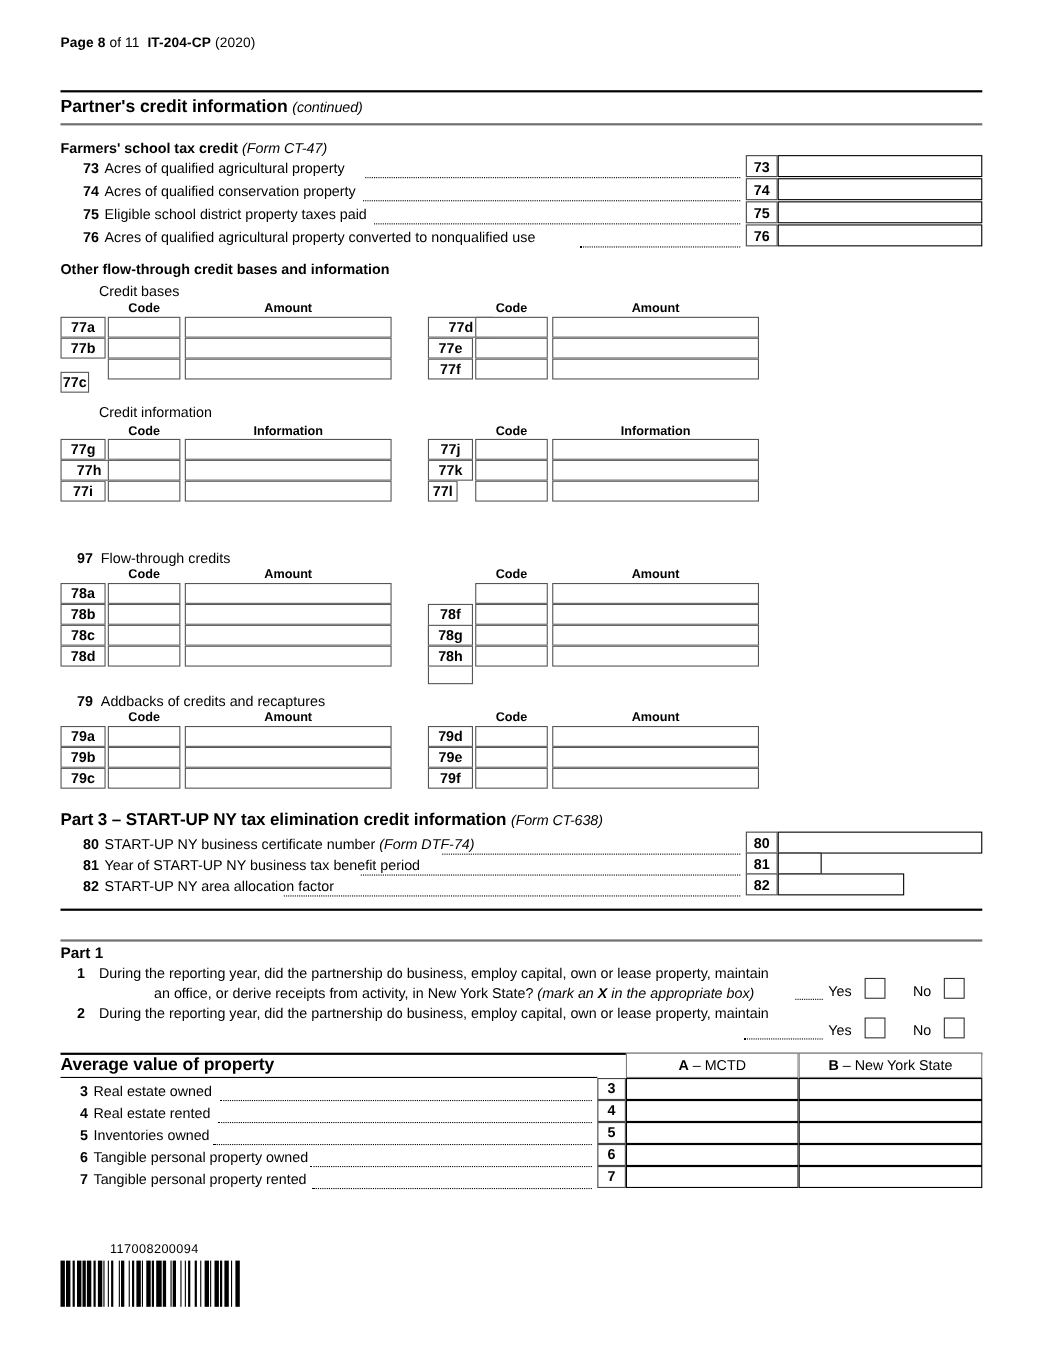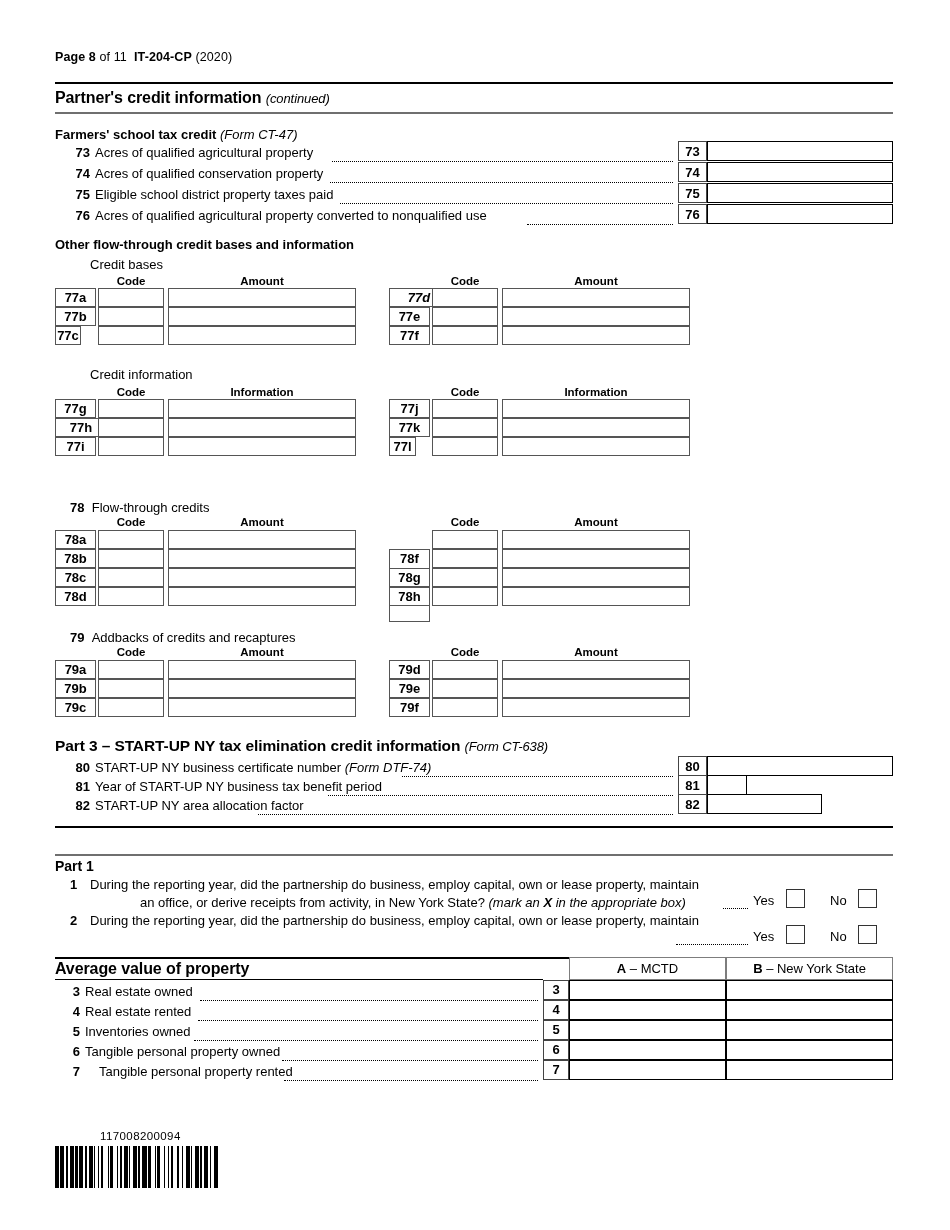--- a/index.html
+++ b/index.html
@@ -7,21 +7,21 @@
     width:950px;height:1230px;
     background:#ffffff;
     font-family:"Liberation Sans", sans-serif;
     color:#000000;
     position:relative;
     overflow:hidden;
   }
   .page{position:absolute;left:0;top:0;width:950px;height:1230px;}
 
   
-  .pagehead{position:absolute;left:55px;top:50px;font-size:12.5px;letter-spacing:.1px;}
+  .pagehead{position:absolute;left:55px;top:32px;font-size:12.5px;letter-spacing:.1px;}
   .pagehead b{font-weight:bold;}
 
   .rule-thick{position:absolute;left:55px;width:838px;height:2px;background:#000;}
   .rule-med{position:absolute;left:55px;width:838px;height:1.5px;background:#6f6f6f;}
 
   .sect-title{position:absolute;left:55px;font-size:16px;font-weight:bold;letter-spacing:-.1px;}
   .sect-title i{font-weight:normal;font-style:italic;font-size:13px;}
 
   .bold-sub{position:absolute;left:55px;font-size:13px;font-weight:bold;}
   .bold-sub i{font-weight:normal;font-style:italic;}
@@ -117,27 +117,27 @@
   <div class="colhdr" style="left:432px;top:275px;width:66px;">Code</div>
   <div class="colhdr" style="left:502px;top:275px;width:188px;">Amount</div>
 
   <div class="tbl">
     <div class="lblcell" style="left:55px;top:288px;width:41px;height:19px;line-height:17px;">77a</div>
     <div class="codecell" style="left:98px;top:288px;width:66px;height:19px;"></div>
     <div class="amtcell" style="left:168px;top:288px;width:188px;height:19px;"></div>
     <div class="lblcell" style="left:55px;top:307px;width:41px;height:19px;line-height:17px;">77b</div>
     <div class="codecell" style="left:98px;top:307px;width:66px;height:19px;"></div>
     <div class="amtcell" style="left:168px;top:307px;width:188px;height:19px;"></div>
-    <div class="lblcell" style="left:55px;top:326px;width:26px;height:19px;line-height:17px;">77c</div>
+    <div class="lblcell" style="left:55px;top:338px;width:26px;height:19px;line-height:17px;">77c</div>
     <div class="codecell" style="left:98px;top:326px;width:66px;height:19px;"></div>
     <div class="amtcell" style="left:168px;top:326px;width:188px;height:19px;"></div>
   </div>
 
   <div class="tbl">
-    <div class="lblcell" style="left:389px;top:288px;width:60px;height:19px;line-height:17px;font-style:italic;">77d</div>
+    <div class="lblcell" style="left:389px;top:288px;width:60px;height:19px;line-height:17px;">77d</div>
     <div class="codecell" style="left:432px;top:288px;width:66px;height:19px;"></div>
     <div class="amtcell" style="left:502px;top:288px;width:188px;height:19px;"></div>
     <div class="lblcell" style="left:389px;top:307px;width:41px;height:19px;line-height:17px;">77e</div>
     <div class="codecell" style="left:432px;top:307px;width:66px;height:19px;"></div>
     <div class="amtcell" style="left:502px;top:307px;width:188px;height:19px;"></div>
     <div class="lblcell" style="left:389px;top:326px;width:41px;height:19px;line-height:17px;">77f</div>
     <div class="codecell" style="left:432px;top:326px;width:66px;height:19px;"></div>
     <div class="amtcell" style="left:502px;top:326px;width:188px;height:19px;"></div>
   </div>
 
@@ -166,21 +166,21 @@
     <div class="lblcell" style="left:389px;top:418px;width:41px;height:19px;line-height:17px;">77k</div>
     <div class="codecell" style="left:432px;top:418px;width:66px;height:19px;"></div>
     <div class="amtcell" style="left:502px;top:418px;width:188px;height:19px;"></div>
     <div class="lblcell" style="left:389px;top:437px;width:27px;height:19px;line-height:17px;">77l</div>
     <div class="codecell" style="left:432px;top:437px;width:66px;height:19px;"></div>
     <div class="amtcell" style="left:502px;top:437px;width:188px;height:19px;"></div>
   </div>
 
 
   <div style="position:absolute;left:70px;top:500px;font-size:13px;">
-    <b>78</b>&nbsp;&nbsp;<span>Flow-through credits</span>
+    <b>97</b>&nbsp;&nbsp;<span>Flow-through credits</span>
   </div>
 
   <div class="colhdr" style="left:98px;top:516px;width:66px;">Code</div>
   <div class="colhdr" style="left:168px;top:516px;width:188px;">Amount</div>
   <div class="colhdr" style="left:432px;top:516px;width:66px;">Code</div>
   <div class="colhdr" style="left:502px;top:516px;width:188px;">Amount</div>
 
   <div class="tbl">
     <div class="lblcell" style="left:55px;top:530px;width:41px;height:19px;line-height:17px;">78a</div>
     <div class="codecell" style="left:98px;top:530px;width:66px;height:19px;"></div>
@@ -332,21 +332,21 @@
     <div class="line-no" style="left:60px;">6</div>
     <div class="line-txt" style="left:85px;">Tangible personal property owned</div>
     <div class="dots" style="left:282px;width:256px;"></div>
   </div>
   <div class="numbx" style="left:543px;top:1040px;width:26px;height:20px;line-height:18px;">6</div>
   <div class="bx" style="left:569px;top:1040px;width:157px;height:20px;"></div>
   <div class="bx" style="left:726px;top:1040px;width:167px;height:20px;"></div>
 
   <div class="line-row" style="left:0;top:1064px;width:950px;">
     <div class="line-no" style="left:60px;">7</div>
-    <div class="line-txt" style="left:99px;text-align:right;">Tangible personal property rented</div>
+    <div class="line-txt" style="left:85px;text-align:right;">Tangible personal property rented</div>
     <div class="dots" style="left:284px;width:254px;"></div>
   </div>
   <div class="numbx" style="left:543px;top:1060px;width:26px;height:20px;line-height:18px;">7</div>
   <div class="bx" style="left:569px;top:1060px;width:157px;height:20px;"></div>
   <div class="bx" style="left:726px;top:1060px;width:167px;height:20px;"></div>
 
   <div class="bc-num" style="left:100px;top:1130px;">117008200094</div>
   <div class="barcode" id="barcode" style="left:55px;top:1146px;">
       <span style="width: 4.05px; background: rgb(0, 0, 0);"></span>
       <span style="width: 1.35px; background: transparent;"></span>

